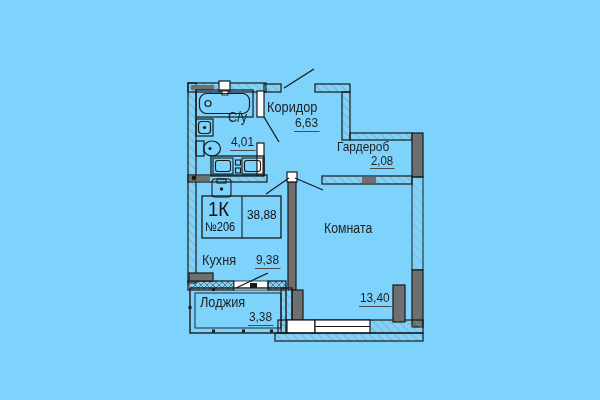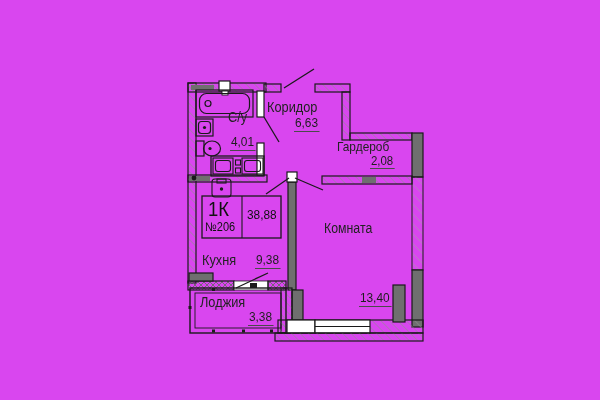--- a/index.html
+++ b/index.html
@@ -1,17 +1,17 @@
 <!DOCTYPE html>
 <html><head>
 <meta charset="utf-8">
 <style>
   html,body{margin:0;padding:0;background:#ffffff;}
   #stage{
-    position:relative;width:600px;height:400px;background:#d946ef;overflow:hidden;
+    position:relative;width:600px;height:400px;background:#7dd3fc;overflow:hidden;
     font-family:"Liberation Sans", sans-serif;
   }
   #plan-svg{position:absolute;left:0;top:0;}
   .lbl{
     position:absolute;line-height:1;white-space:nowrap;color:#222;
     transform:scaleX(0.88);transform-origin:left top;
   }
   .area{
     border-bottom:1.5px solid #4a4a4a;padding:0 2px 1px 1px;color:#1e1e1e;
   }

